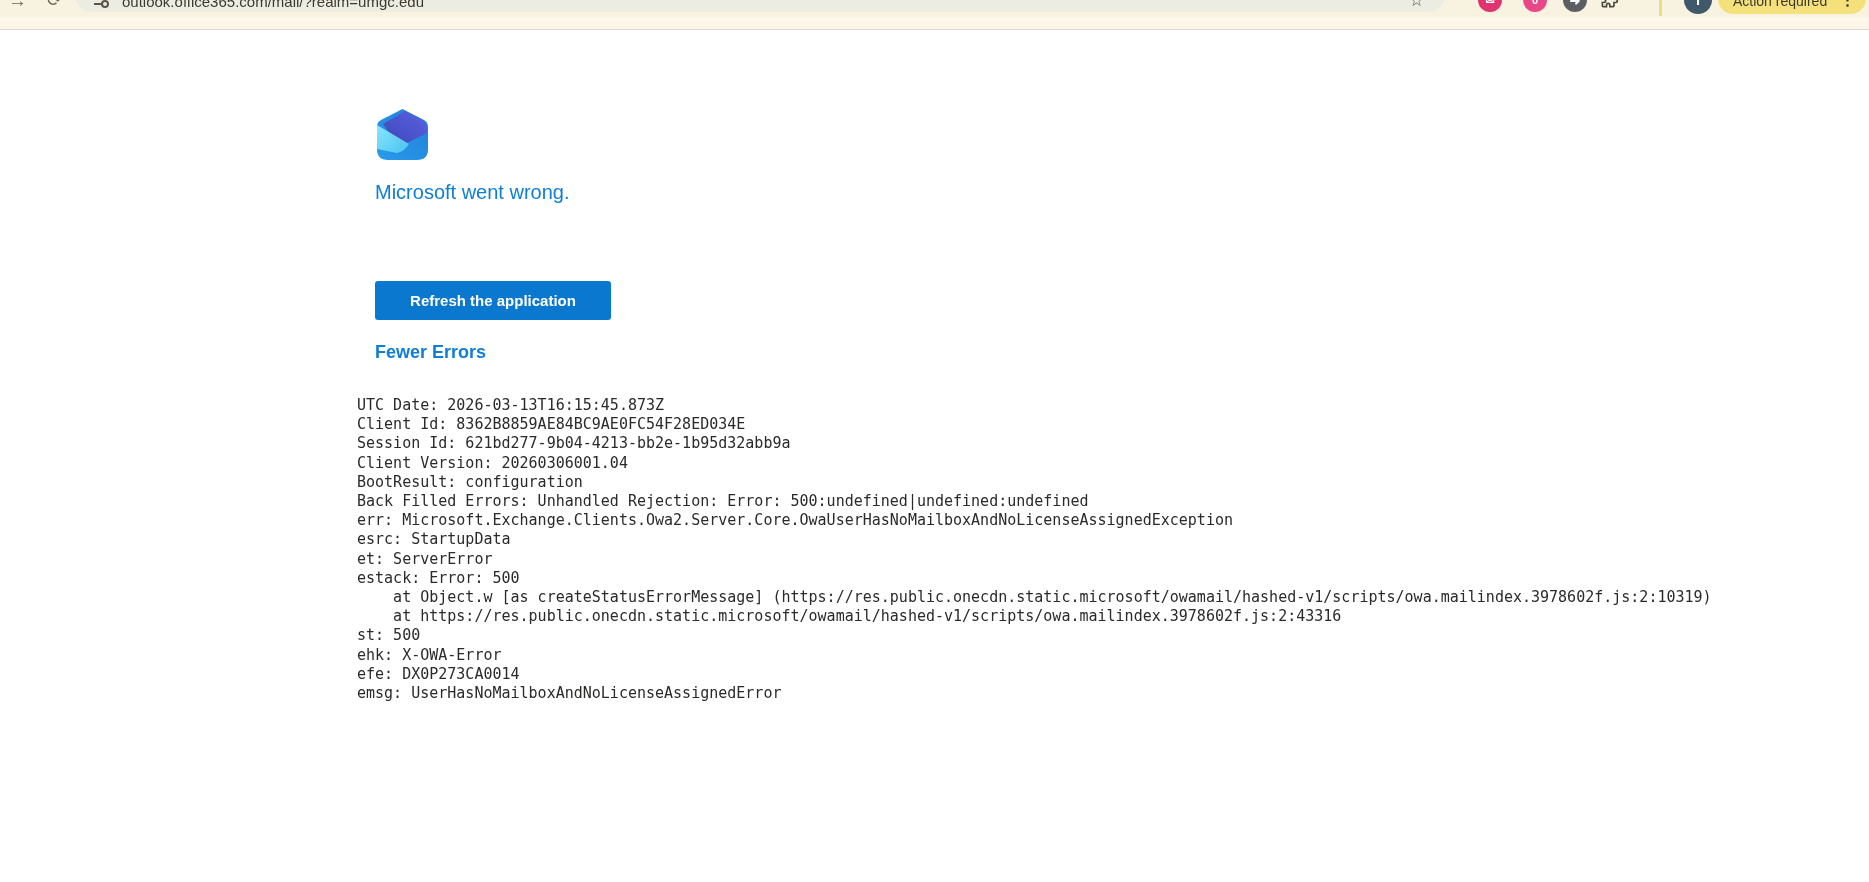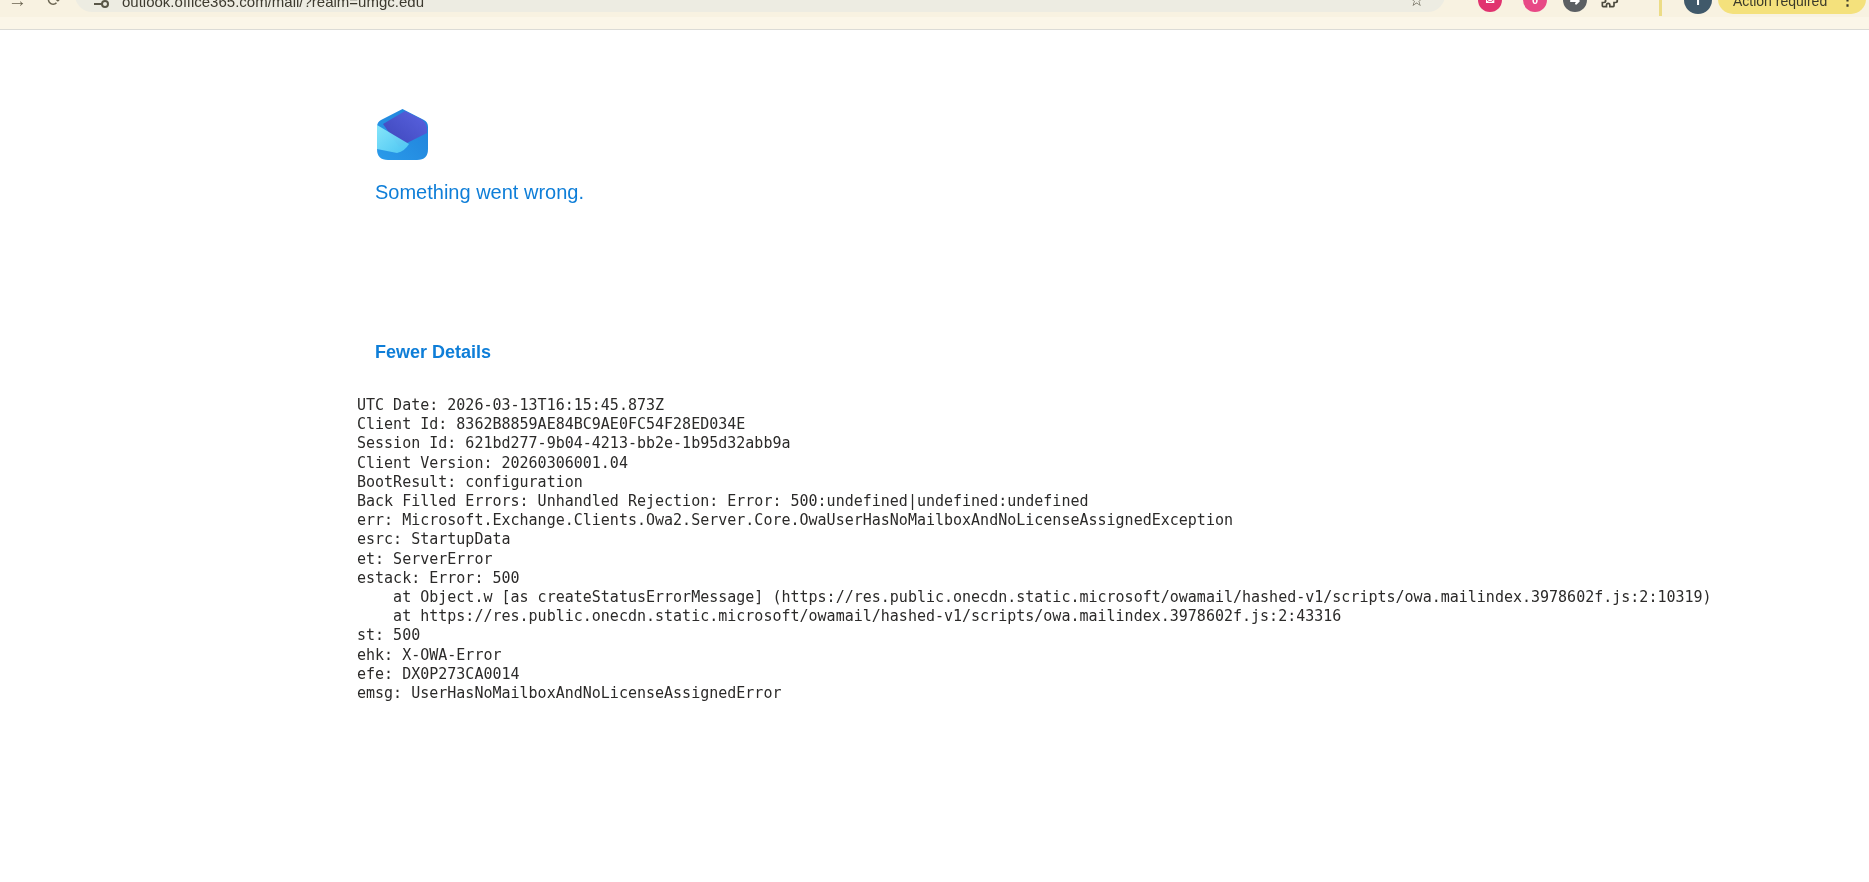--- a/index.html
+++ b/index.html
@@ -107,24 +107,25 @@
           <stop offset="0" stop-color="#8ceafb"></stop>
             <stop offset="1" stop-color="#4cc7f3"></stop>
         </linearGradient>
       </defs>
       <path d="M27.5 2 L49 13 Q53 15 53 20 L53 42 Q53 53 42 53 L13 53 Q2 53 2 42 L2 20 Q2 15 6 13 Z" fill="url(#gBody)"></path>
       <path d="M8 17 L30 4 L46 12 Q51 15 52 21 L52 26 L24 40 Z" fill="url(#gBand)"></path>
       <path d="M2 18 L34 37 Q30 44 22 46 L2 42 Z" fill="url(#gFold)" opacity="0.95"></path>
     </svg>
   </span>
 
-  <div class="err-title">Something went wrong.</div>
+  <div class="err-title">Microsoft went wrong.</div>
 
+  <button class="refresh-btn">Refresh the application</button>
 
-  <a class="fewer-link">Fewer Details</a>
+  <a class="fewer-link">Fewer Errors</a>
 
   <pre class="err-details">UTC Date: 2026-03-13T16:15:45.873Z
 Client Id: 8362B8859AE84BC9AE0FC54F28ED034E
 Session Id: 621bd277-9b04-4213-bb2e-1b95d32abb9a
 Client Version: 20260306001.04
 BootResult: configuration
 Back Filled Errors: Unhandled Rejection: Error: 500:undefined|undefined:undefined
 err: Microsoft.Exchange.Clients.Owa2.Server.Core.OwaUserHasNoMailboxAndNoLicenseAssignedException
 esrc: StartupData
 et: ServerError

